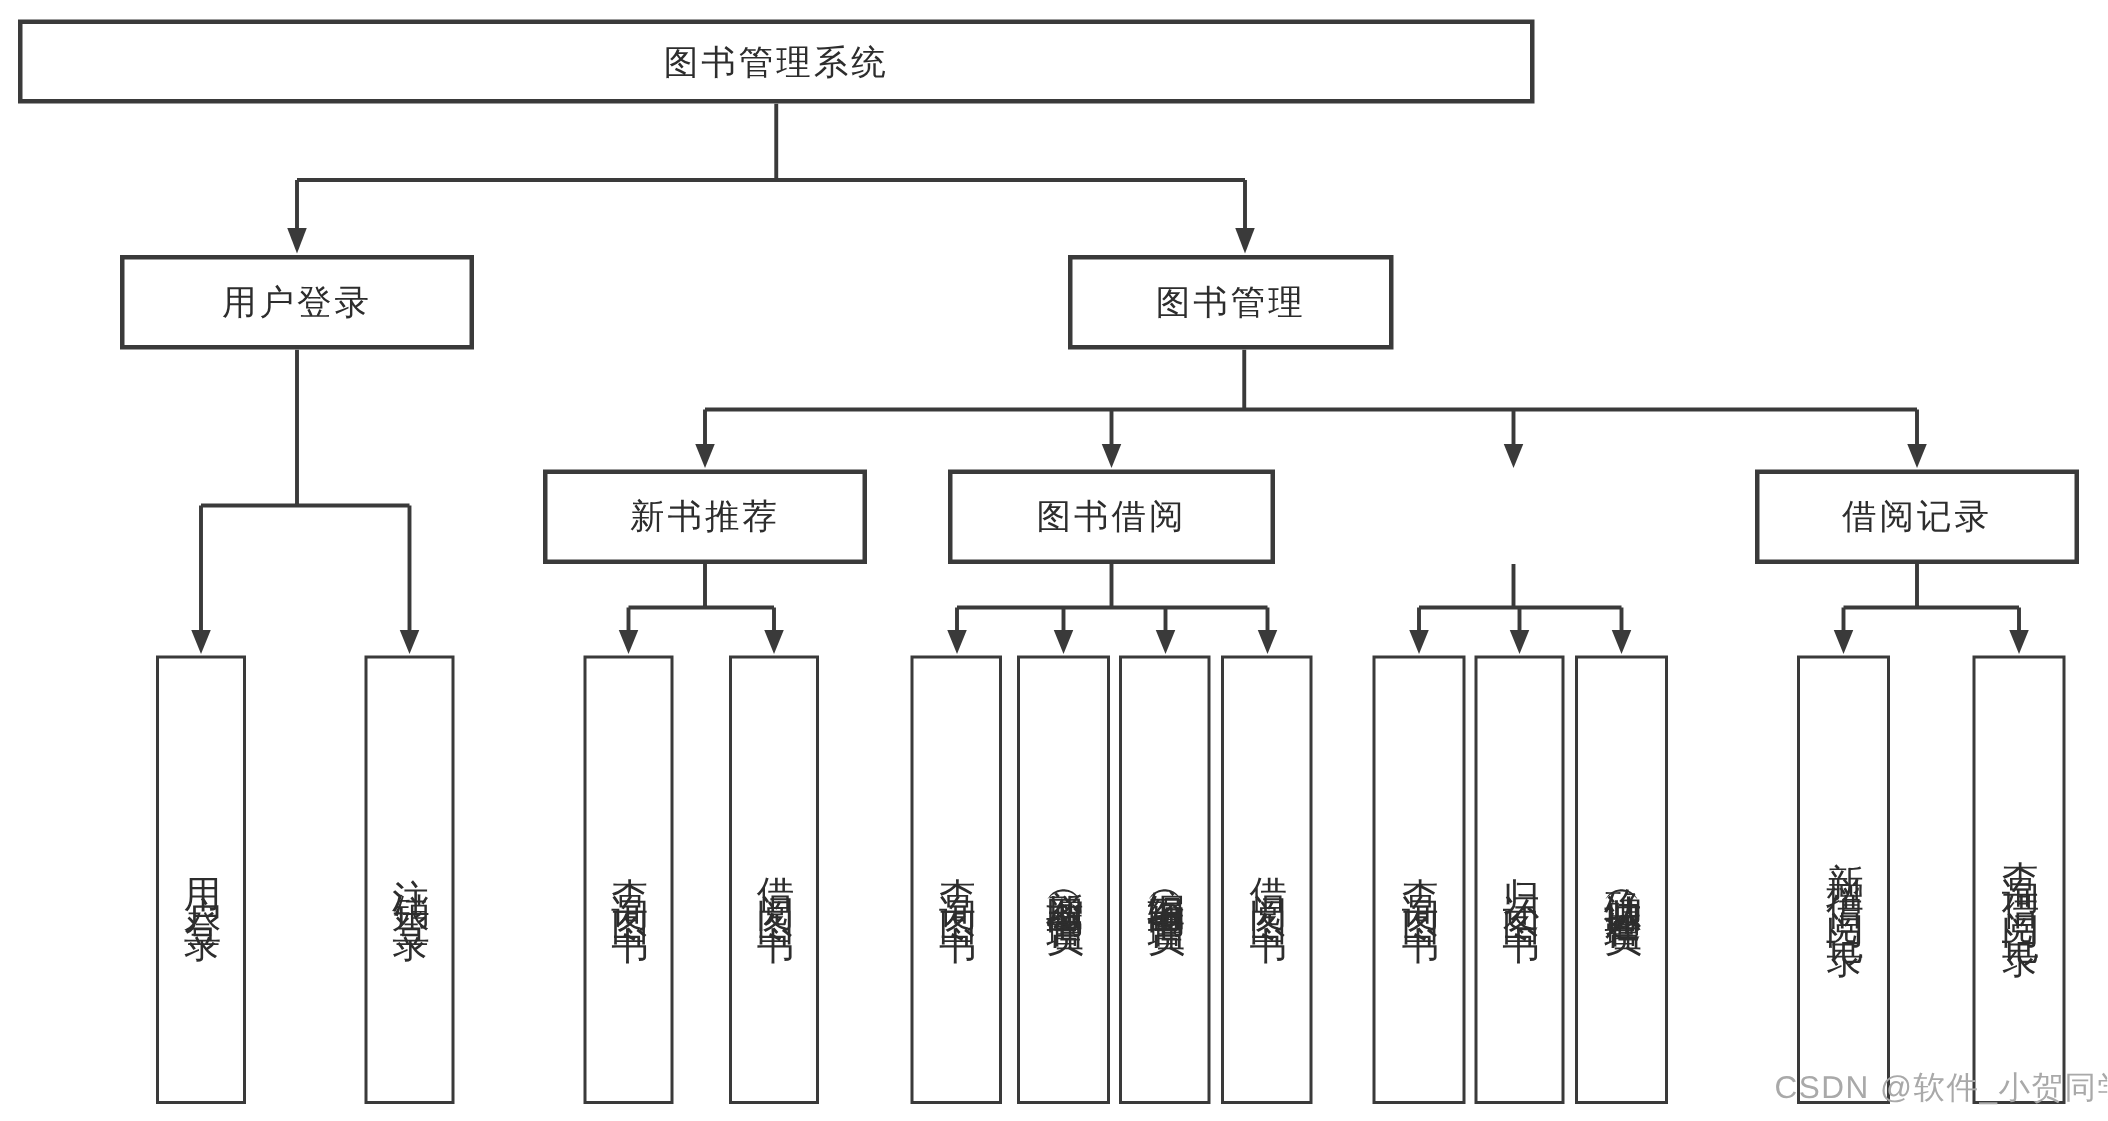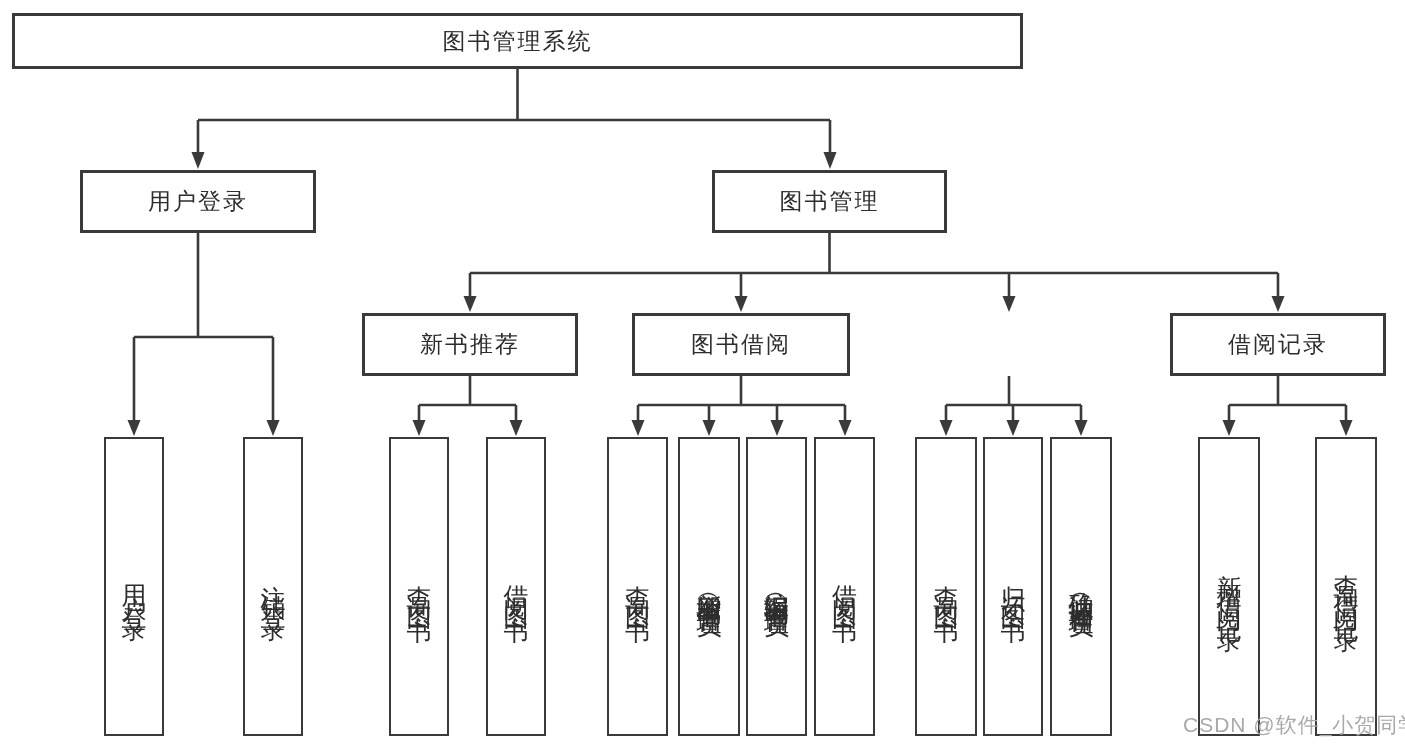--- a/index.html
+++ b/index.html
@@ -135,21 +135,21 @@
     </g>
   </svg>
 
   <div class="node root" style="left:12px; top:13px; width:1011px; height:56px;">
     <span>图书管理系统</span>
   </div>
 
   <div class="node" style="left:80px; top:170px; width:236px; height:63px;">
     <span>用户登录</span>
   </div>
-  <div class="node" style="left:712px; top:170px; width:235px; height:63px;">
+  <div class="node" style="left:712px; top:170px; width:217px; height:63px;">
     <span>图书管理</span>
   </div>
 
   <div class="node" style="left:362px; top:313px; width:216px; height:63px;">
     <span>新书推荐</span>
   </div>
   <div class="node" style="left:632px; top:313px; width:218px; height:63px;">
     <span>图书借阅</span>
   </div>
   <div class="node" style="left:1170px; top:313px; width:216px; height:63px;">

